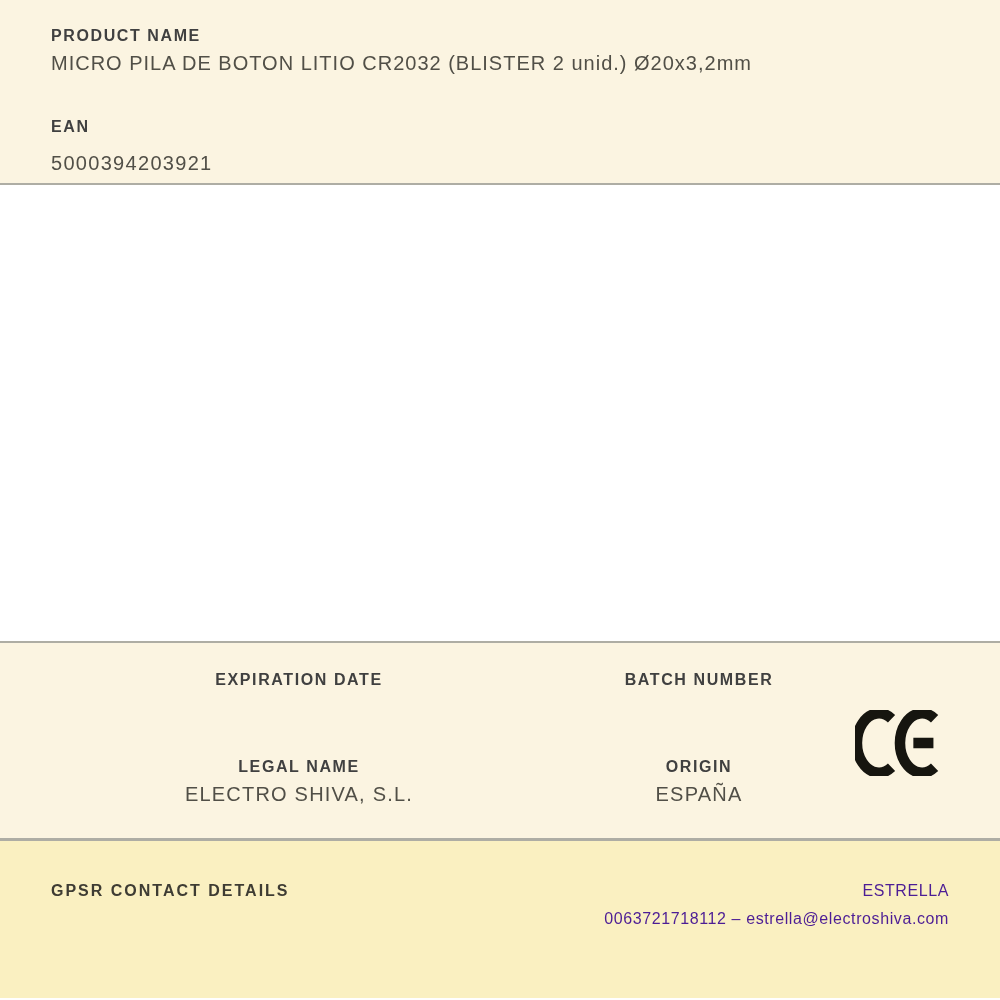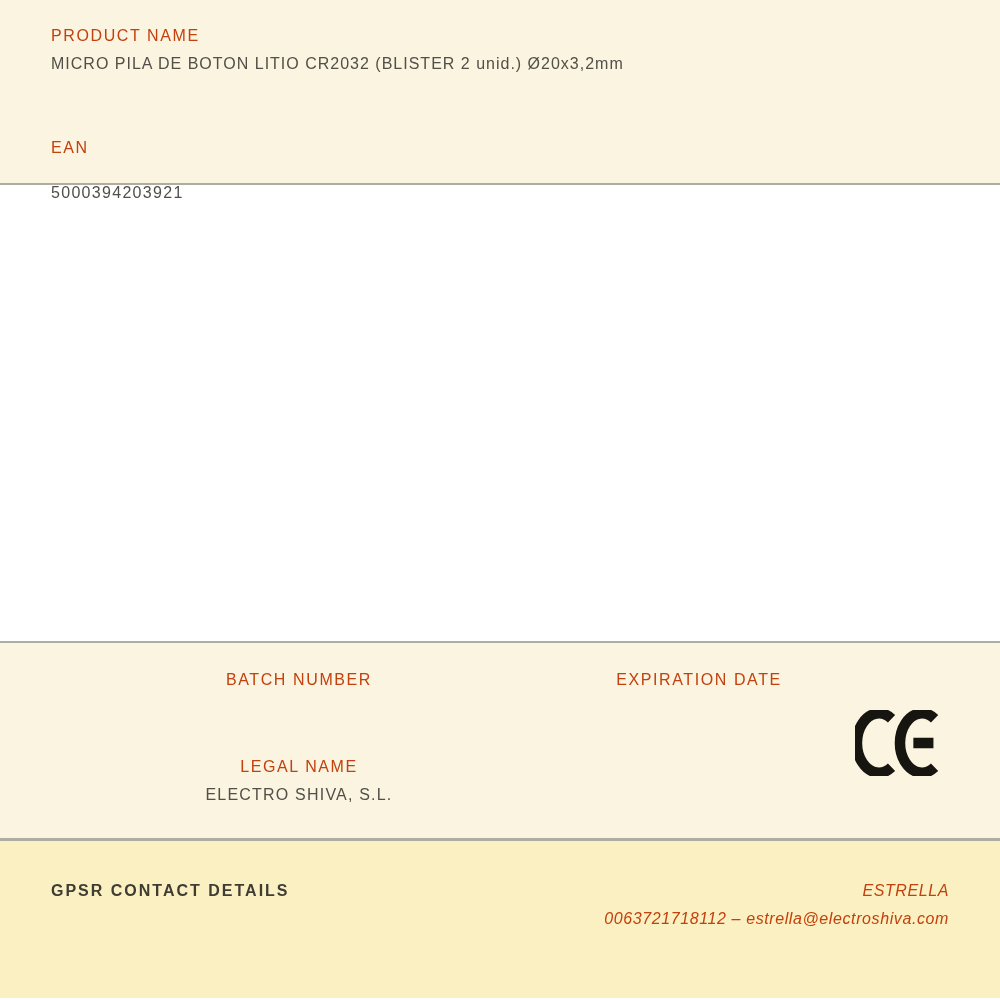--- a/index.html
+++ b/index.html
@@ -15,35 +15,35 @@
 
   
   .sec-product {
     background: #fbf4e1;
     height: 185px;
     border-bottom: 2px solid #aeada4;
     padding: 27px 51px 0 51px;
   }
   .field-label {
     font-size: 16px;
-    font-weight: normal;
+    font-weight: bold;
     letter-spacing: 1.6px;
-    color: #c2410c;
+    color: #404040;
     line-height: 17px;
   }
   .field-value {
-    font-size: 16px;
+    font-size: 20px;
     font-weight: normal;
     letter-spacing: 1px;
     color: #514f47;
     line-height: 17px;
   }
   .sec-product .product-value { margin-top: 11px; }
-  .sec-product .ean-label { margin-top: 67px; }
-  .sec-product .ean-value { margin-top: 28px; letter-spacing: 1.3px; }
+  .sec-product .ean-label { margin-top: 46px; }
+  .sec-product .ean-value { margin-top: 20px; letter-spacing: 1.3px; }
 
   
   .sec-blank {
     background: #ffffff;
     height: 456px;
   }
 
   
   .sec-trace {
     position: relative;
@@ -87,57 +87,58 @@
     color: #3e3c33;
     line-height: 17px;
     white-space: nowrap;
   }
   .contact-lines {
     text-align: right;
     flex: 1 1 auto;
   }
   .contact-line {
     font-size: 16px;
-    color: #c2410c;
+    color: #4c1d95;
     letter-spacing: 0.6px;
     line-height: 17px;
     margin-bottom: 11px;
     white-space: nowrap;
-    font-style: italic;
   }
 </style>
 </head>
 <body>
 
 <div class="page">
 
   <section class="sec-product">
     <div class="field-label">PRODUCT NAME</div>
     <div class="field-value product-value">MICRO PILA DE BOTON LITIO CR2032 (BLISTER 2 unid.) Ø20x3,2mm</div>
     <div class="field-label ean-label">EAN</div>
     <div class="field-value ean-value">5000394203921</div>
   </section>
 
   <section class="sec-blank"></section>
 
   <section class="sec-trace">
     <div class="trace-grid">
       <div class="trace-cell">
-        <div class="field-label">BATCH NUMBER</div>
+        <div class="field-label">EXPIRATION DATE</div>
         <div class="field-value"></div>
       </div>
       <div class="trace-cell">
-        <div class="field-label">EXPIRATION DATE</div>
+        <div class="field-label">BATCH NUMBER</div>
         <div class="field-value"></div>
       </div>
       <div class="trace-cell trace-row2">
         <div class="field-label">LEGAL NAME</div>
         <div class="field-value">ELECTRO SHIVA, S.L.</div>
       </div>
       <div class="trace-cell trace-row2">
+        <div class="field-label">ORIGIN</div>
+        <div class="field-value">ESPAÑA</div>
       </div>
     </div>
 
     <div class="ce-wrap">
       <svg viewBox="0 0 92 68" xmlns="http://www.w3.org/2000/svg" aria-hidden="true">
         <g fill="none" stroke="#16150f" stroke-width="11">
           <path d="M 38.2 8.6 A 23 31 0 1 0 38.2 59.4"></path>
           <path d="M 83.2 8.6 A 23 31 0 1 0 83.2 59.4"></path>
           <path d="M 61 34 H 82"></path>
         </g>

